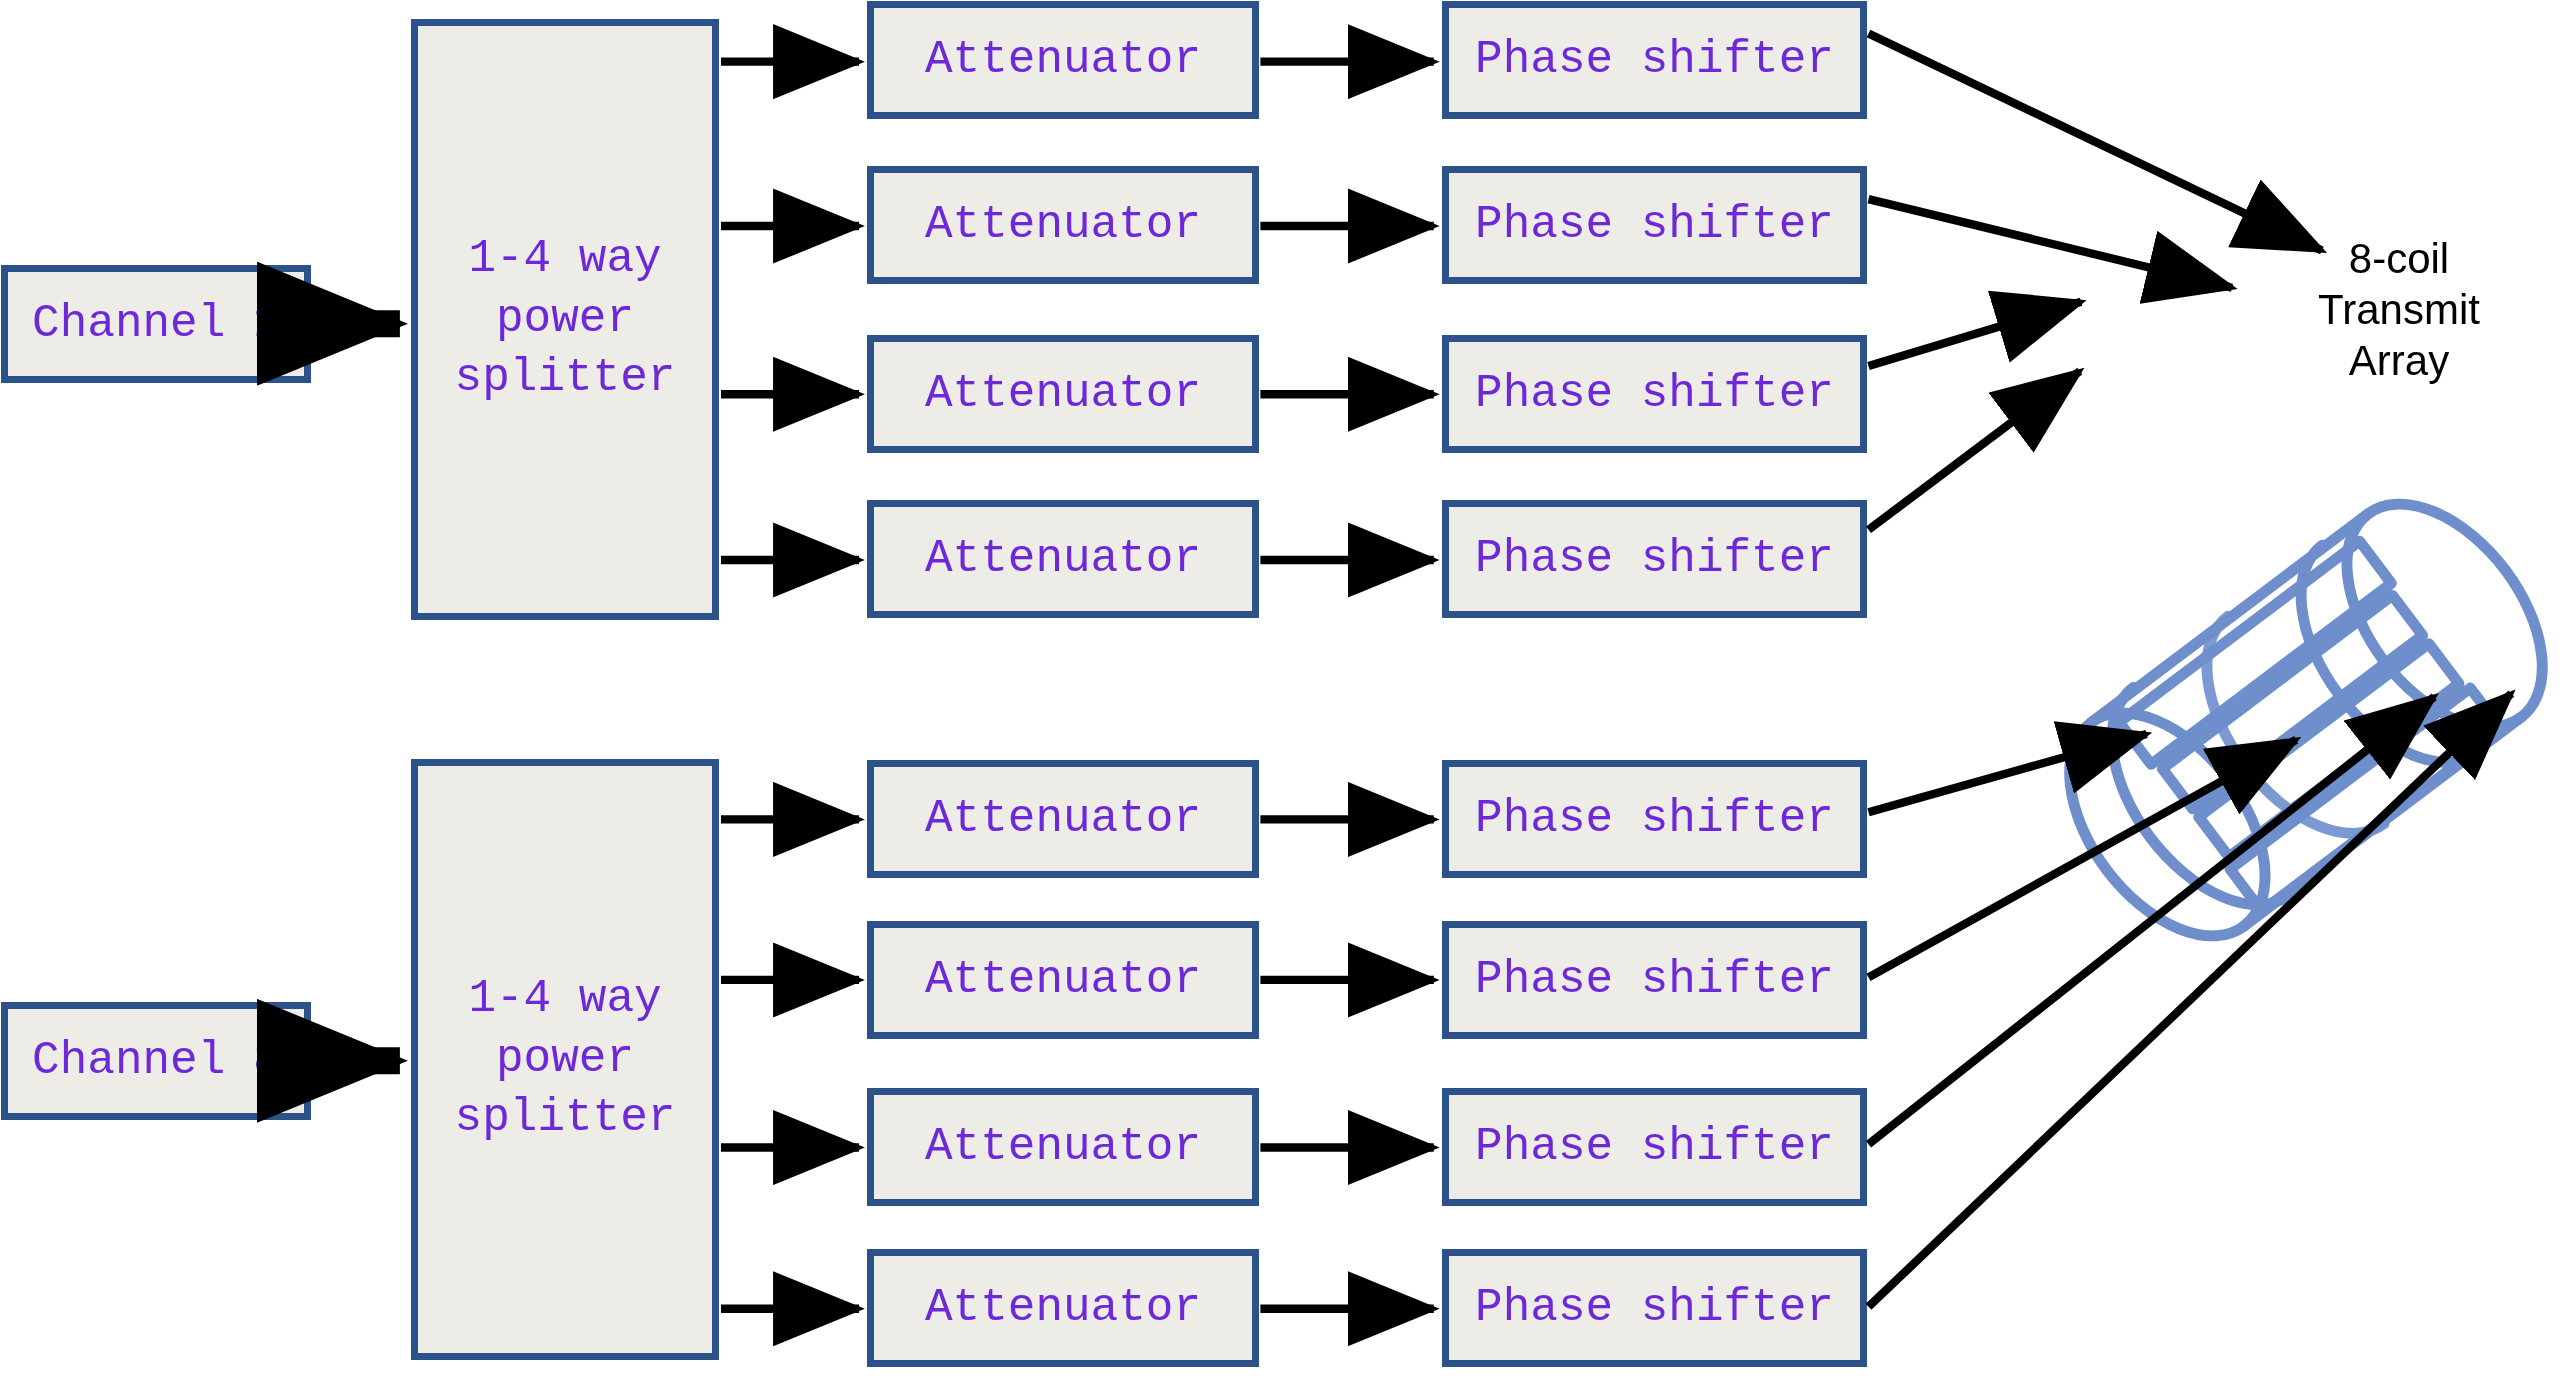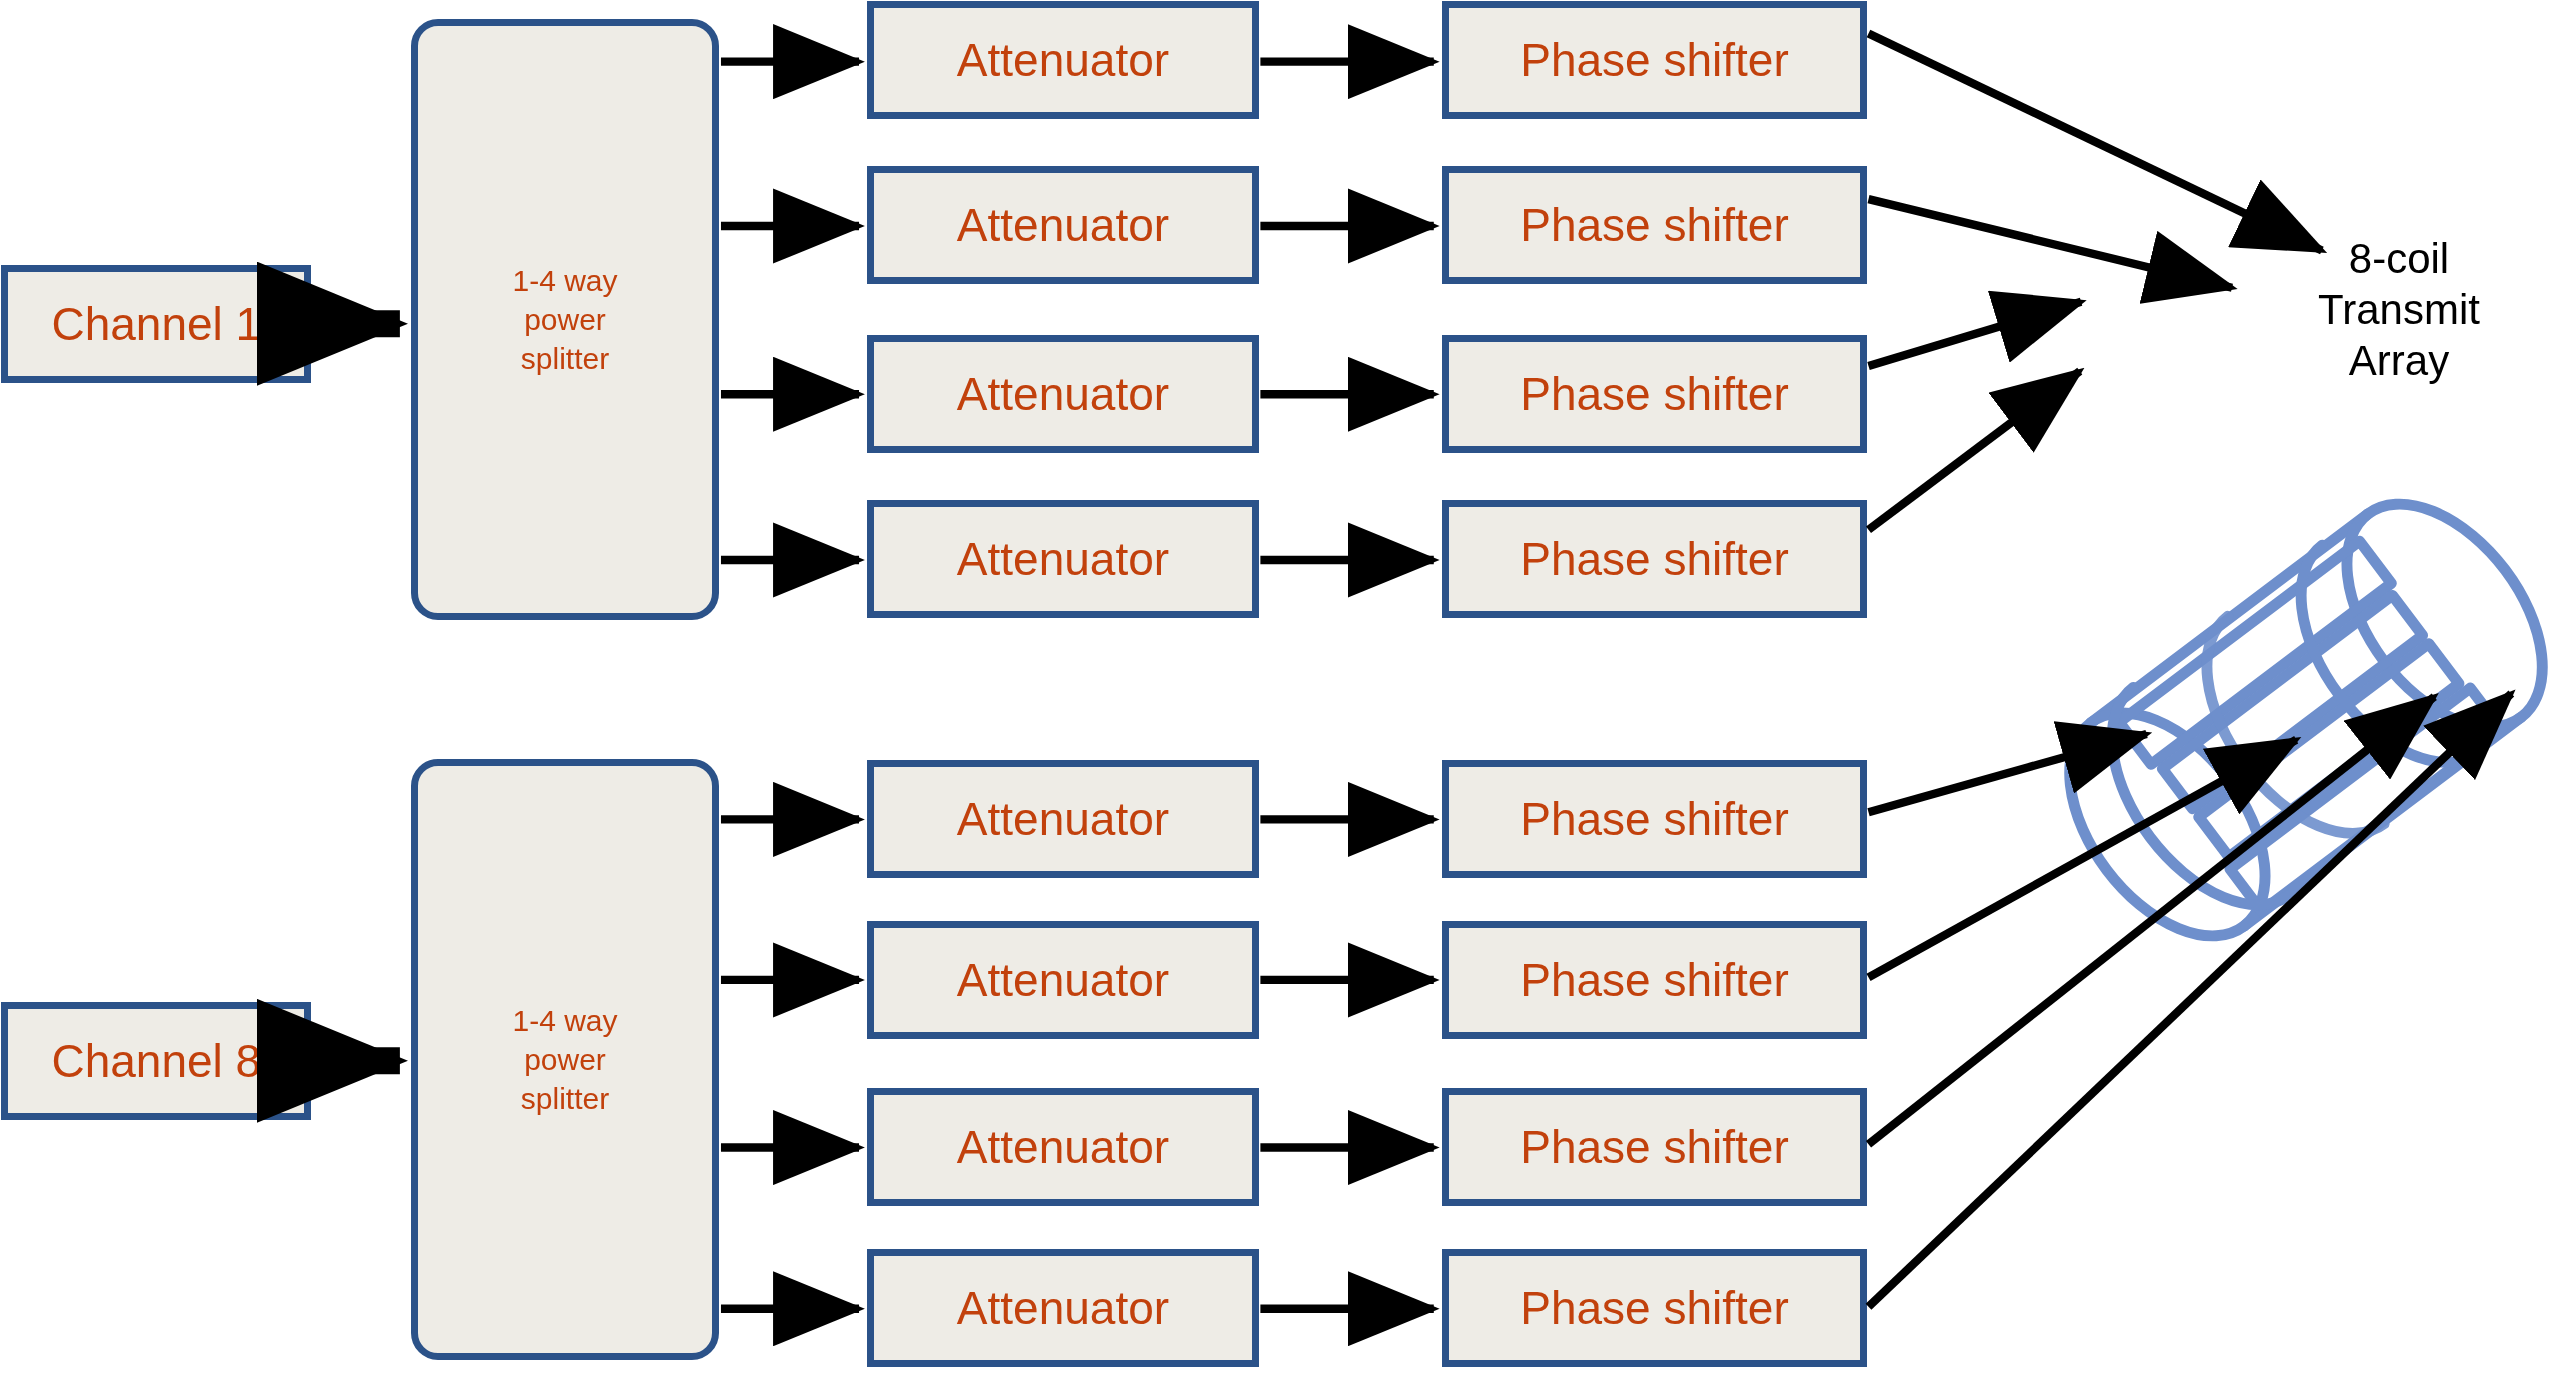--- a/index.html
+++ b/index.html
@@ -19,31 +19,30 @@
   }
   .blk {
     position: absolute;
     box-sizing: border-box;
     background: #EEECE6;
     border: 7px solid #2B5289;
     display: flex;
     align-items: center;
     justify-content: center;
     text-align: center;
-    color: #c2410c;
+    color: #6d28d9;
     font-size: 46px;
     line-height: 1.18;
     letter-spacing: 0px;
     white-space: pre-line;
-    font-family: Liberation Sans, sans-serif;
+    font-family: Liberation Mono, monospace;
   }
   .blk.splitter {
-    font-size: 30px;
+    font-size: 46px;
     line-height: 1.30;
-    border-radius: 27px;
   }
   .coil-label {
     position: absolute;
     color: #000000;
     font-size: 42px;
     line-height: 1.22;
     text-align: center;
     white-space: pre-line;
     font-family: "Liberation Sans", sans-serif;
   }

